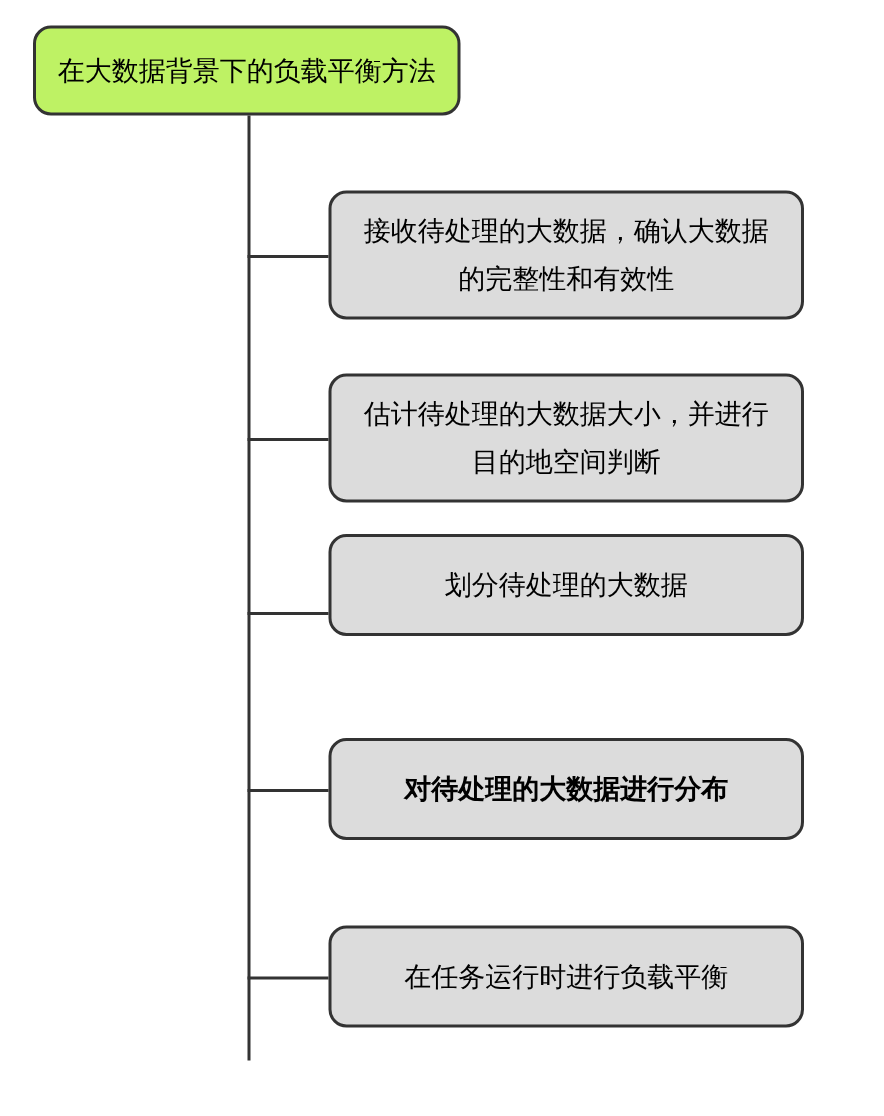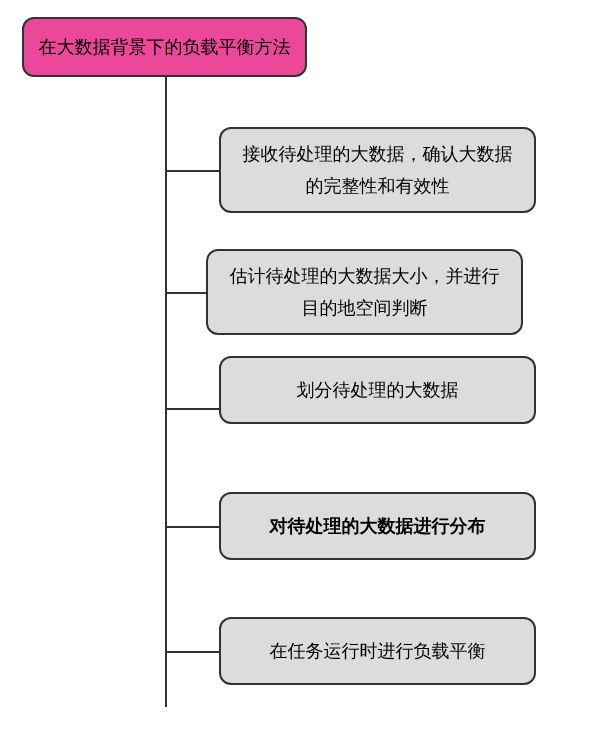--- a/index.html
+++ b/index.html
@@ -9,21 +9,21 @@
       background: #ffffff;
       font-family: "SimSun", "Microsoft YaHei", sans-serif;
       position: relative;
     }
     .root-box {
       position: absolute;
       left: 22px;
       top: 17px;
       width: 285px;
       height: 60px;
-      background: #ec4899;
+      background: #bef264;
       border: 2px solid #333;
       border-radius: 12px;
       display: flex;
       align-items: center;
       justify-content: center;
       font-size: 18px;
       text-align: center;
       padding: 4px 8px;
     }
     .trunk {
@@ -62,21 +62,21 @@
 </div>
 
 <div class="trunk"></div>
 
 <div class="branch" style="left:165px; top:170px; width:54px;"></div>
 <div class="child-box" style="left:219px; top:127px; height:86px;">
   <span>接收待处理的大数据，确认大数据的完整性和有效性</span>
 </div>
 
 <div class="branch" style="left:165px; top:292px; width:54px;"></div>
-<div class="child-box" style="left:206px; top:249px; height:86px;">
+<div class="child-box" style="left:219px; top:249px; height:86px;">
   <span>估计待处理的大数据大小，并进行目的地空间判断</span>
 </div>
 
 <div class="branch" style="left:165px; top:408px; width:54px;"></div>
 <div class="child-box" style="left:219px; top:356px; height:68px;">
   <span>划分待处理的大数据</span>
 </div>
 
 <div class="branch" style="left:165px; top:526px; width:54px;"></div>
 <div class="child-box" style="left:219px; top:492px; height:68px;font-weight:bold;">

